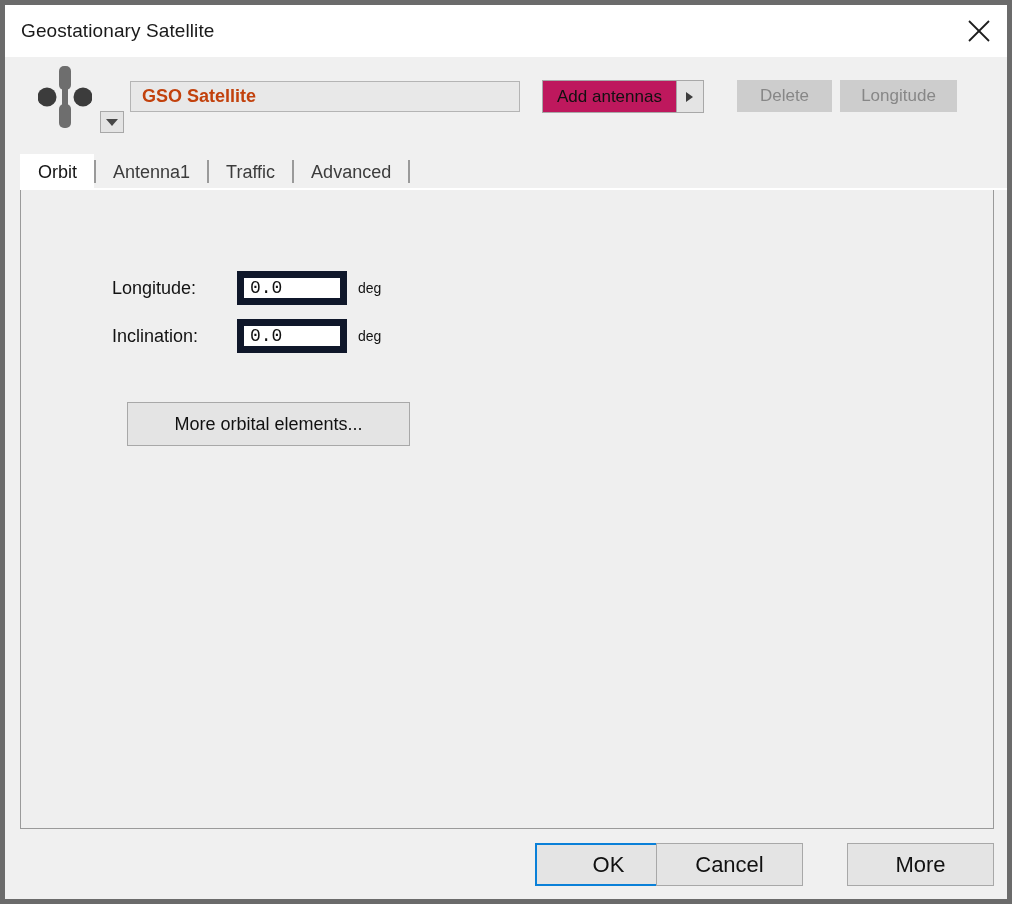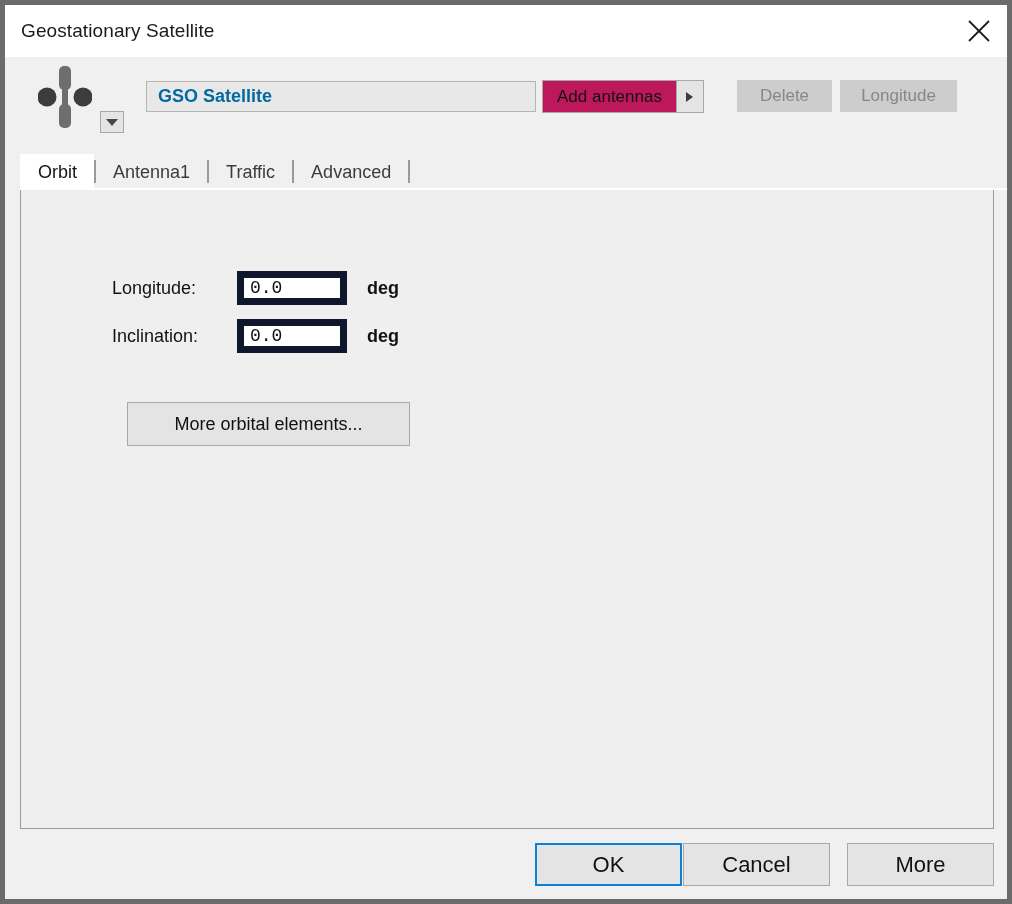--- a/index.html
+++ b/index.html
@@ -96,24 +96,23 @@
     left: 125px;
     top: 24px;
     width: 390px;
     height: 31px;
     box-sizing: border-box;
     background: #e8e8e8;
     border: 1px solid #b4b4b4;
     font-family: "Liberation Sans", sans-serif;
     font-size: 18px;
     font-weight: bold;
-    color: #0369a1;
+    color: #c2410c;
     padding: 0 0 0 11px;
     outline: none;
-    margin-left: 16px;
   }
 
   #add-antennas-group {
     position: absolute;
     left: 537px;
     top: 23px;
     display: flex;
     height: 33px;
   }
   #add-antennas-button {
@@ -240,24 +239,23 @@
     box-sizing: border-box;
     background: #ffffff;
     border: 7px solid #0f172a;
     font-family: Liberation Mono, monospace;
     font-size: 18px;
     color: #111111;
     padding: 0 0 0 6px;
     outline: none;
   }
   .form-unit {
-    margin-left: 20px;
-    font-size: 18px;
+    margin-left: 11px;
+    font-size: 14px;
     color: #121212;
-    font-weight: bold;
   }
 
   #more-orbital-button {
     position: absolute;
     left: 106px;
     top: 212px;
     width: 283px;
     height: 44px;
     box-sizing: border-box;
     background: #e4e4e4;
@@ -285,21 +283,21 @@
     font-family: "Liberation Sans", sans-serif;
     font-size: 22px;
     color: #111111;
     cursor: pointer;
   }
   #ok-button {
     left: 530px;
     width: 147px;
     border: 2px solid #0a80d8;
   }
-  #cancel-button { left: 678px; width: 147px; }
+  #cancel-button { left: 651px; width: 147px; }
   #apply-button  { left: 842px; width: 147px; }
 </style>
 </head>
 <body>
 
 <div id="dialog">
 
   <div id="titlebar">
     <span id="title-text">Geostationary Satellite</span>
     <div id="close-button">

